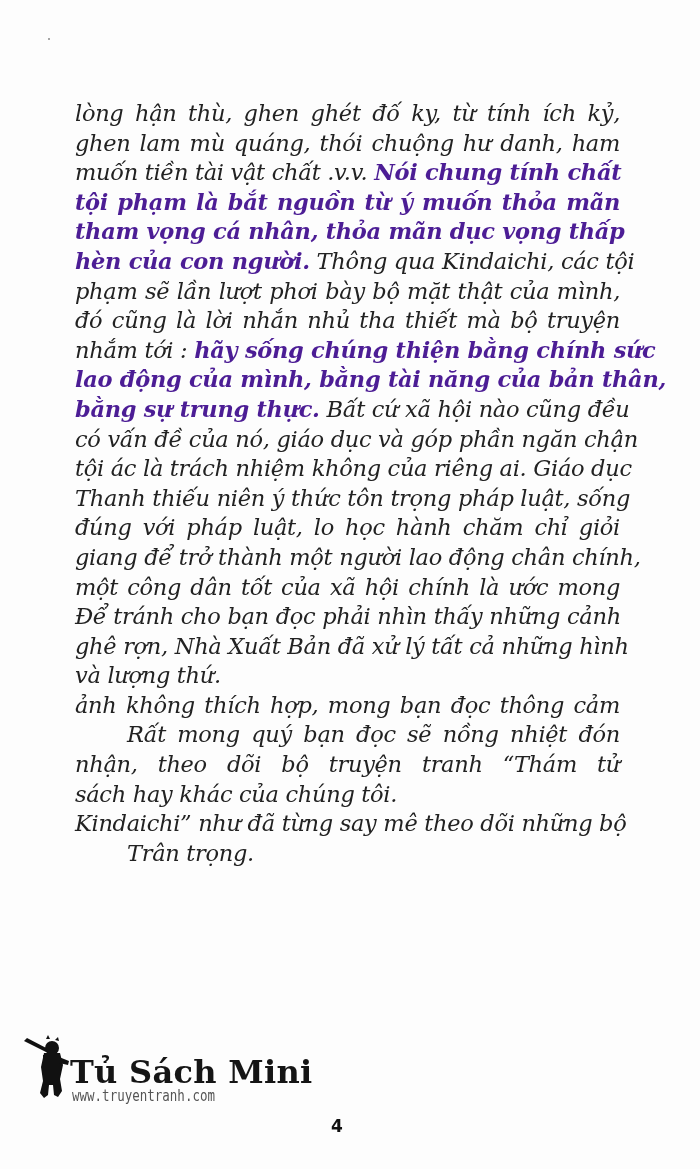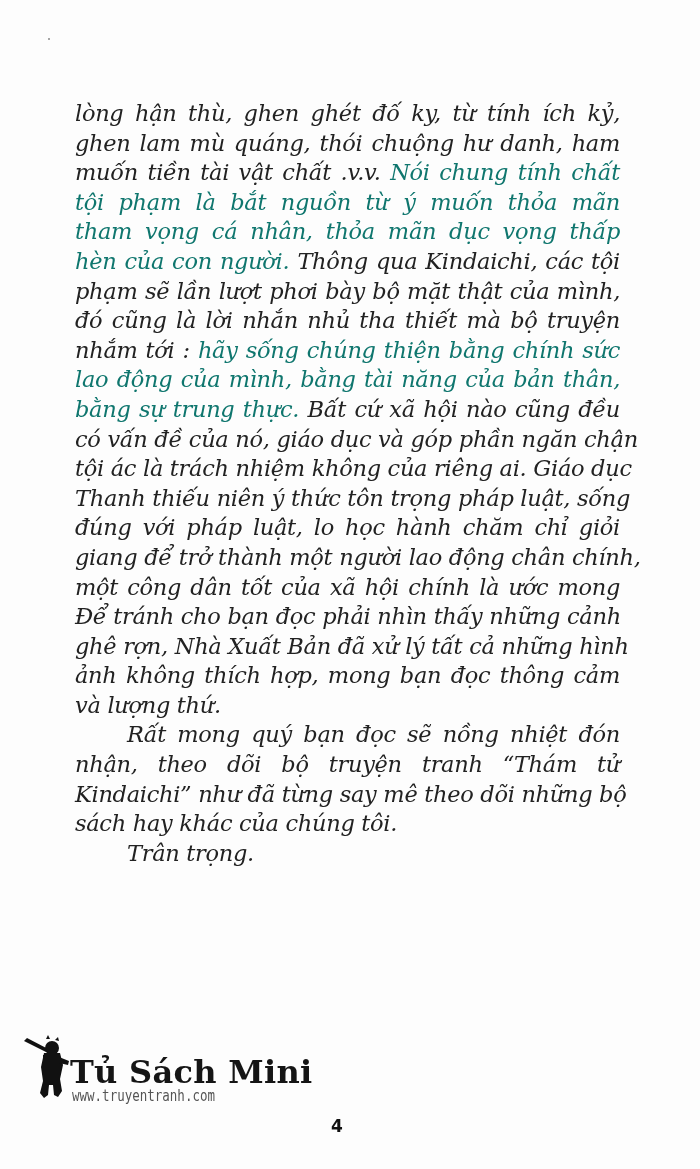--- a/index.html
+++ b/index.html
@@ -48,22 +48,22 @@
       height: 29.6px;
       overflow: visible;
     }
     .line.last {
       text-align-last: left;
     }
     .line.indent {
       padding-left: 52px;
     }
     .bold {
-      font-weight: normal;
-      color: #0f766e;
+      font-weight: bold;
+      color: #4c1d95;
       margin-top: 32px;
     }
     .signature {
       position: absolute;
       left: 318px;
       top: 914px;
       font-family: "DejaVu Sans", "Liberation Sans", sans-serif;
       font-size: 24px;
       font-weight: normal;
       letter-spacing: 0.2px;
@@ -136,26 +136,26 @@
       <span class="line"><span class="bold">lao động của mình, bằng tài năng của bản thân,</span></span>
       <span class="line"><span class="bold">bằng sự trung thực.</span><span> Bất cứ xã hội nào cũng đều</span></span>
       <span class="line"><span>có vấn đề của nó, giáo dục và góp phần ngăn chận</span></span>
       <span class="line"><span>tội ác là trách nhiệm không của riêng ai. Giáo dục</span></span>
       <span class="line"><span>Thanh thiếu niên ý thức tôn trọng pháp luật, sống</span></span>
       <span class="line"><span>đúng với pháp luật, lo học hành chăm chỉ giỏi</span></span>
       <span class="line"><span>giang để trở thành một người lao động chân chính,</span></span>
       <span class="line"><span>một công dân tốt của xã hội chính là ước mong</span></span>
       <span class="line"><span>Để tránh cho bạn đọc phải nhìn thấy những cảnh</span></span>
       <span class="line"><span>ghê rợn, Nhà Xuất Bản đã xử lý tất cả những hình</span></span>
+      <span class="line last"><span>và lượng thứ.</span></span>
       <span class="line"><span>ảnh không thích hợp, mong bạn đọc thông cảm</span></span>
-      <span class="line last"><span>và lượng thứ.</span></span>
       <span class="line indent"><span>Rất mong quý bạn đọc sẽ nồng nhiệt đón</span></span>
       <span class="line"><span>nhận, theo dõi bộ truyện tranh “Thám tử</span></span>
+      <span class="line last"><span>sách hay khác của chúng tôi.</span></span>
       <span class="line"><span>Kindaichi” như đã từng say mê theo dõi những bộ</span></span>
-      <span class="line last"><span>sách hay khác của chúng tôi.</span></span>
       <span class="line indent last"><span>Trân trọng.</span></span>
     </div>
 
 
   <div class="logo">
     <svg class="logo-figure" viewBox="0 0 50 66" xmlns="http://www.w3.org/2000/svg">
 
       <polygon points="2,6 5,3 30,16 28,19" fill="#111"></polygon>
 
       <polygon points="24,4 26,0 28,4" fill="#111"></polygon>

